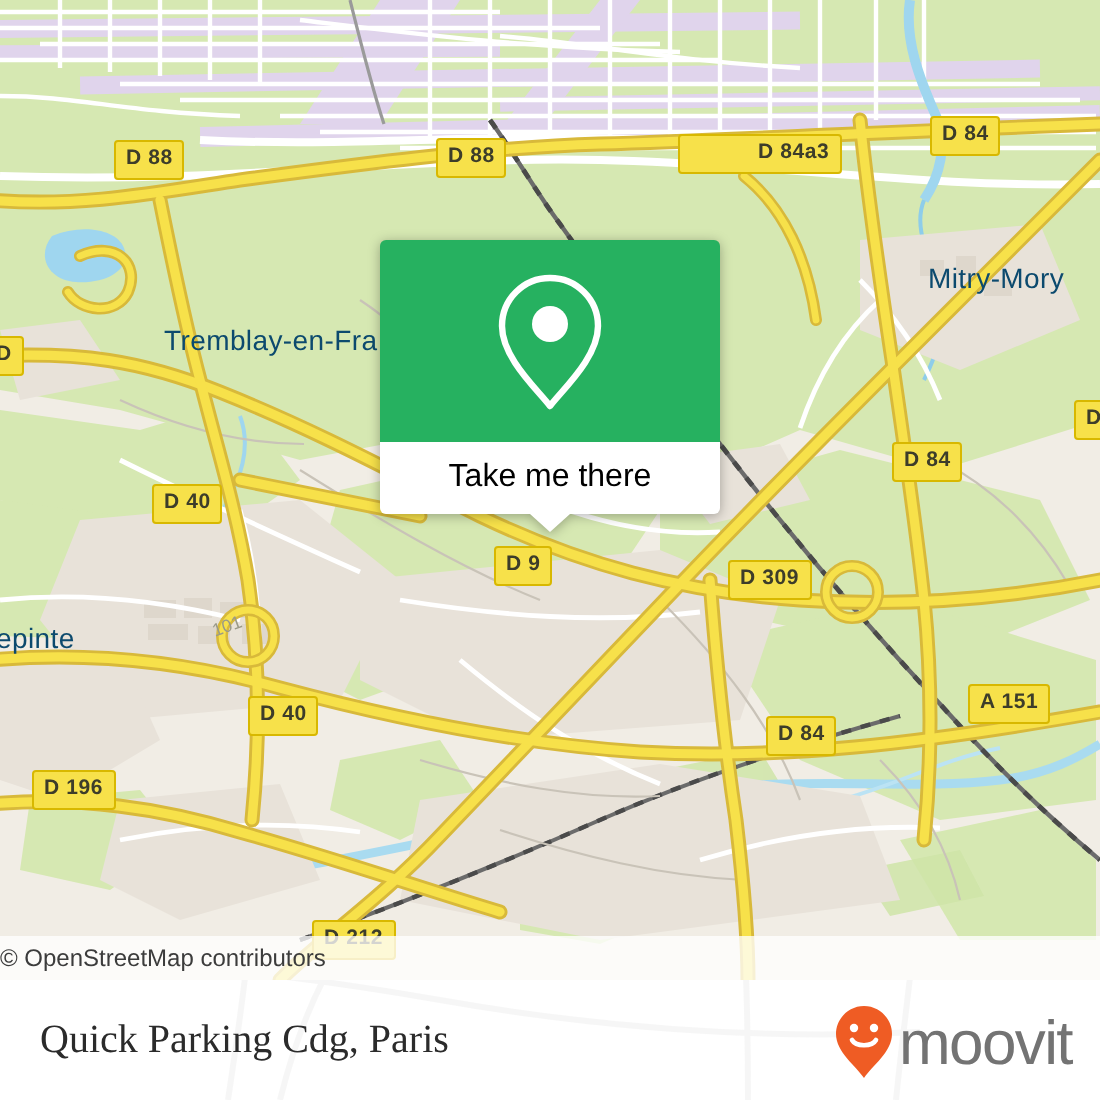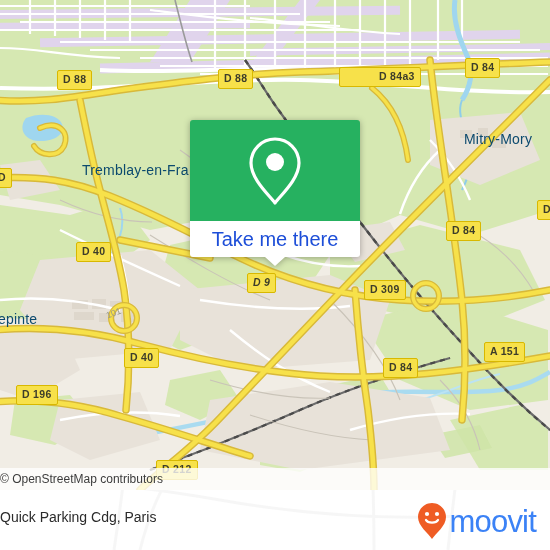--- a/index.html
+++ b/index.html
@@ -81,22 +81,22 @@
   #callout-footer {
     background: #ffffff;
     height: 36px;
     border-radius: 0 0 3px 3px;
     display: flex;
     align-items: center;
     justify-content: center;
     position: relative;
   }
   #callout-footer-label {
-    color: #1d4ed8;
-    font-size: 20px;
+    color: #000000;
+    font-size: 16px;
     font-family: "Liberation Sans", sans-serif;
   }
   #callout-pointer {
     position: absolute;
     left: 50%;
     bottom: -9px;
     margin-left: -10px;
     width: 0; height: 0;
     border-left: 10px solid transparent;
     border-right: 10px solid transparent;
@@ -134,38 +134,38 @@
   #footer-watermark {
     position: absolute;
     left: 0; top: -490px;
     width: 550px;
     height: 550px;
     opacity: 0.07;
     pointer-events: none;
   }
   #footer-title {
     position: absolute;
-    left: 0;
+    left: 20px;
     top: 19px;
     color: #2b2b2b;
-    font-size: 14px;
+    font-size: 20px;
     white-space: nowrap;
-    font-family: Liberation Sans, sans-serif;
+    font-family: Liberation Serif, serif;
     z-index: 2;
   }
   #brand {
     position: absolute;
     right: 14px;
     top: 12px;
     display: flex;
     align-items: center;
     z-index: 2;
   }
   #brand-name {
-    color: #3b82f6;
+    color: #737373;
     font-size: 31px;
     letter-spacing: -0.8px;
     line-height: 1;
     margin-left: 2px;
     font-family: "Liberation Sans", sans-serif;
   }
 </style>
 </head>
 <body>
 
@@ -340,21 +340,21 @@
 
     <div>
       <div class="shield" style="left:57px;  top:70px;">D 88</div>
       <div class="shield" style="left:218px; top:69px;">D 88</div>
       <div class="shield" style="left:339px; top:67px;padding-left:39px;">D 84a3</div>
       <div class="shield" style="left:465px; top:58px;">D 84</div>
       <div class="shield" style="left:446px; top:221px;">D 84</div>
       <div class="shield" style="left:537px; top:200px;">D</div>
       <div class="shield" style="left:-8px;  top:168px;">D</div>
       <div class="shield" style="left:76px;  top:242px;">D 40</div>
-      <div class="shield" style="left:247px; top:273px;font-style:italic;">D 9</div>
+      <div class="shield" style="left:247px; top:273px;">D 9</div>
       <div class="shield" style="left:340px; top:280px;margin-left:24px;">D 309</div>
       <div class="shield" style="left:124px; top:348px;">D 40</div>
       <div class="shield" style="left:383px; top:358px;">D 84</div>
       <div class="shield" style="left:484px; top:342px;">A 151</div>
       <div class="shield" style="left:16px;  top:385px;">D 196</div>
       <div class="shield" style="left:156px; top:460px;text-align:center;">D 212</div>
     </div>
 
     <div>
       <div class="place-label" style="left:82px;  top:162px;">Tremblay-en-Fra</div>

